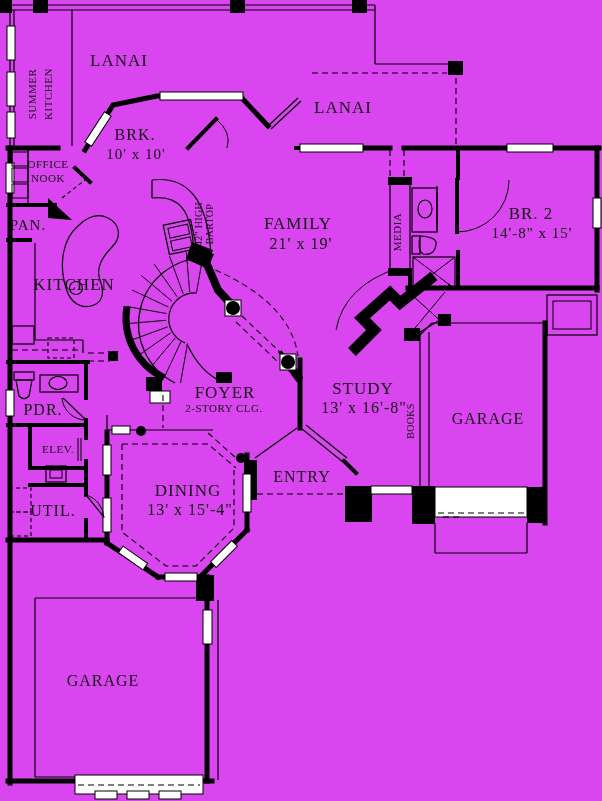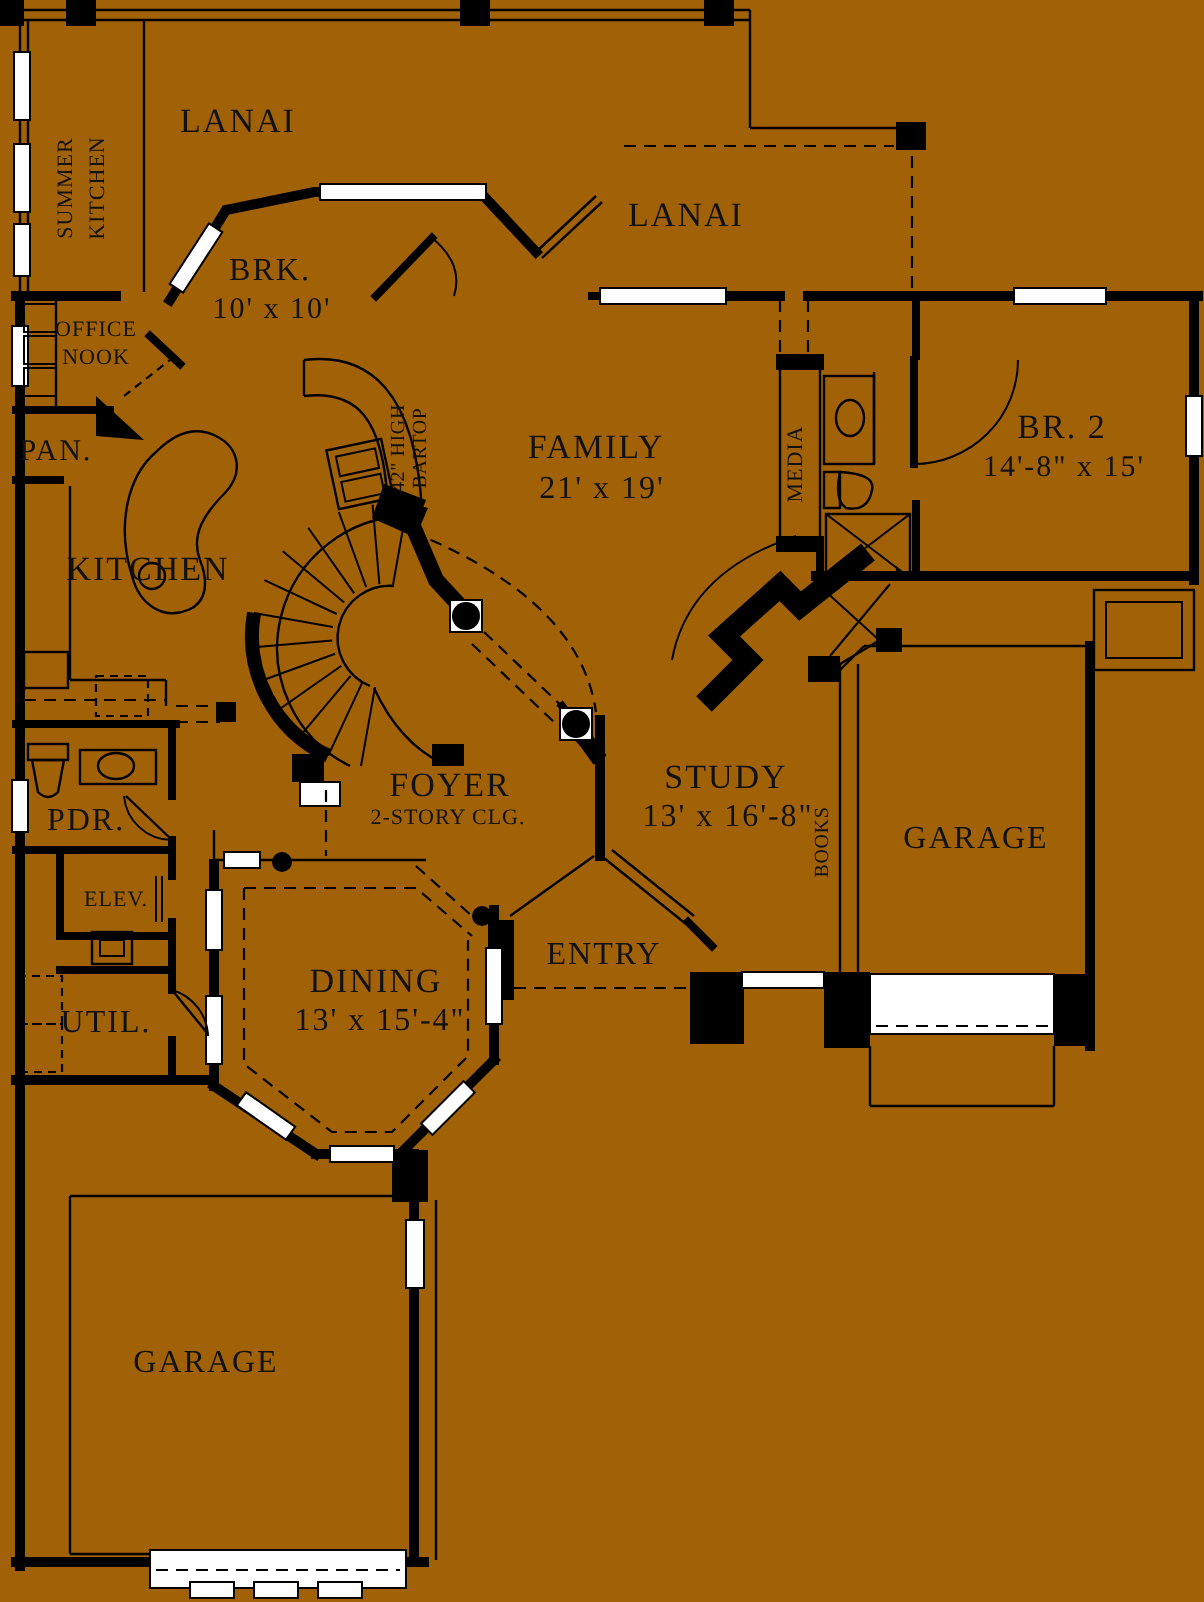--- a/index.html
+++ b/index.html
@@ -1,16 +1,16 @@
 <!DOCTYPE html>
 <html><head>
 <meta charset="utf-8">
 <style>
   html,body{margin:0;padding:0;background:#ffffff;}
-  .page{width:602px;height:801px;background:#a16207;position:relative;overflow:hidden;}
+  .page{width:602px;height:801px;background:#d946ef;position:relative;overflow:hidden;}
   svg{display:block;}
   .w5{stroke:#000;stroke-width:5;fill:none;stroke-linecap:square;}
   .w4{stroke:#000;stroke-width:4;fill:none;stroke-linecap:square;}
   .w7{stroke:#000;stroke-width:7;fill:none;}
   .thin{stroke:#000;stroke-width:1.2;fill:none;}
   .hair{stroke:#000;stroke-width:1;fill:none;}
   .dash{stroke:#000;stroke-width:1.1;fill:none;stroke-dasharray:6 4;}
   .dashf{stroke:#000;stroke-width:1.1;fill:none;stroke-dasharray:4 3;}
   .blk{fill:#000;stroke:none;}
   .win{fill:#fff;stroke:#000;stroke-width:1;}

